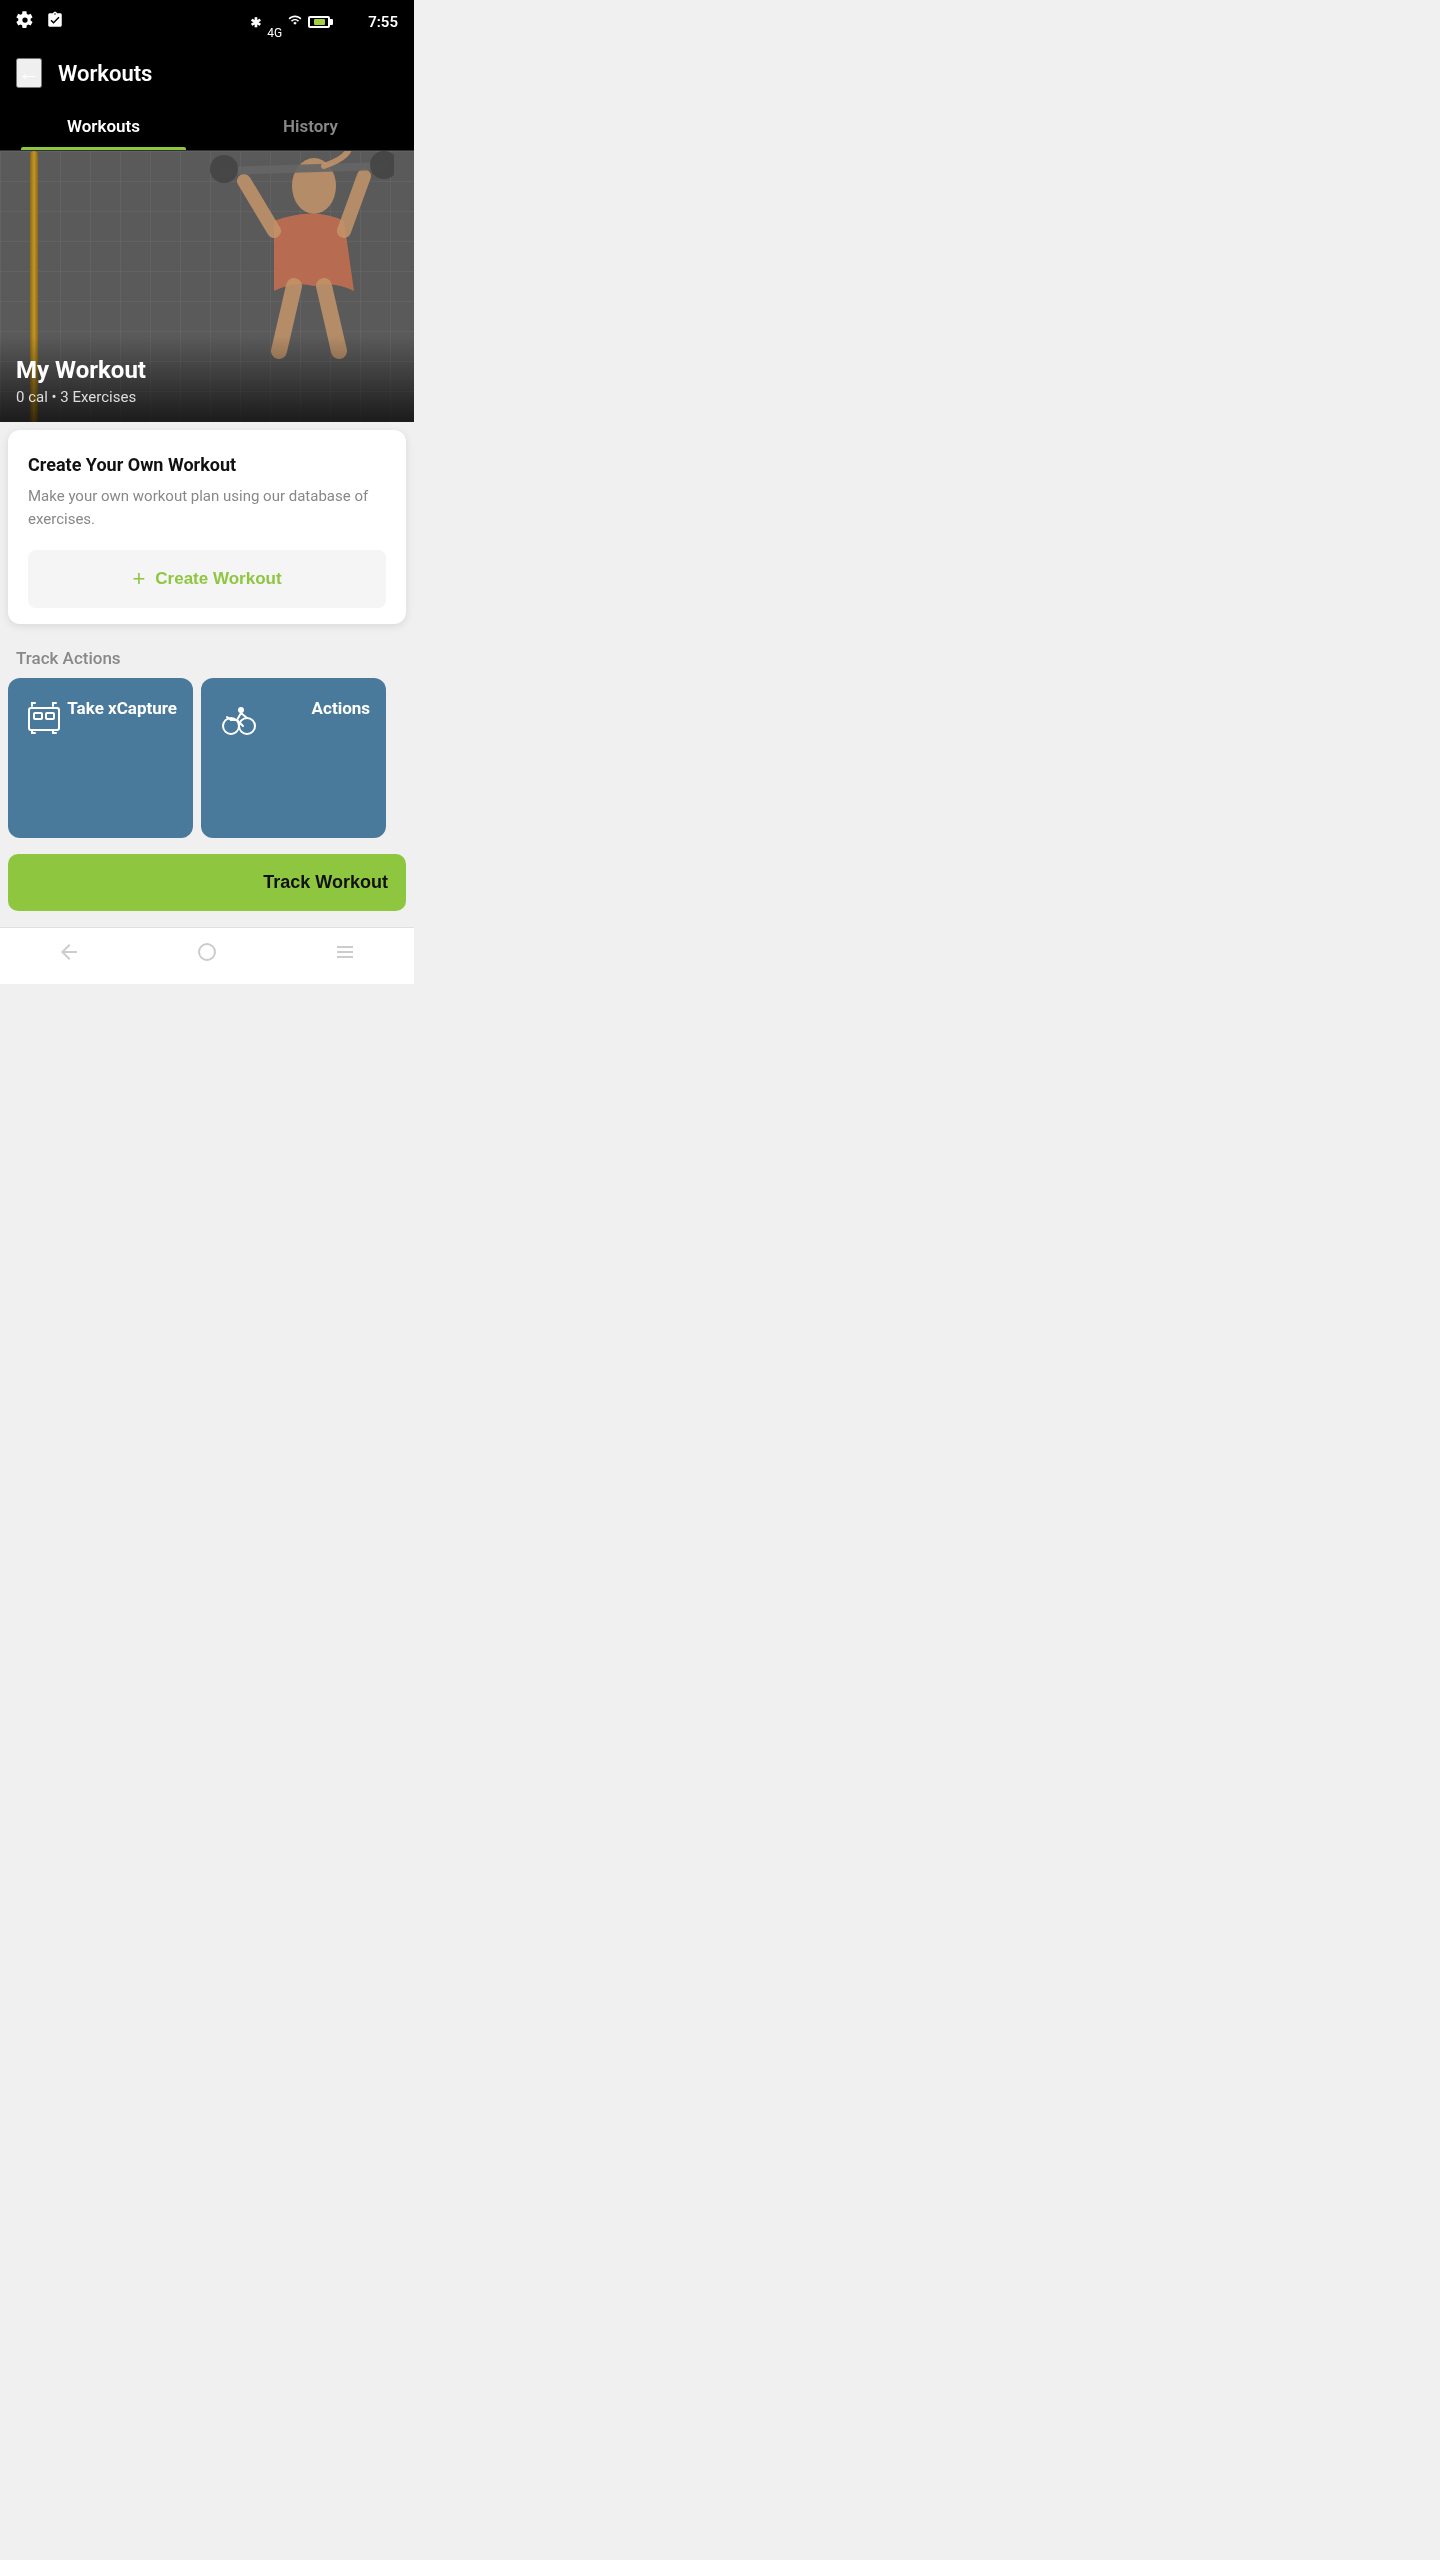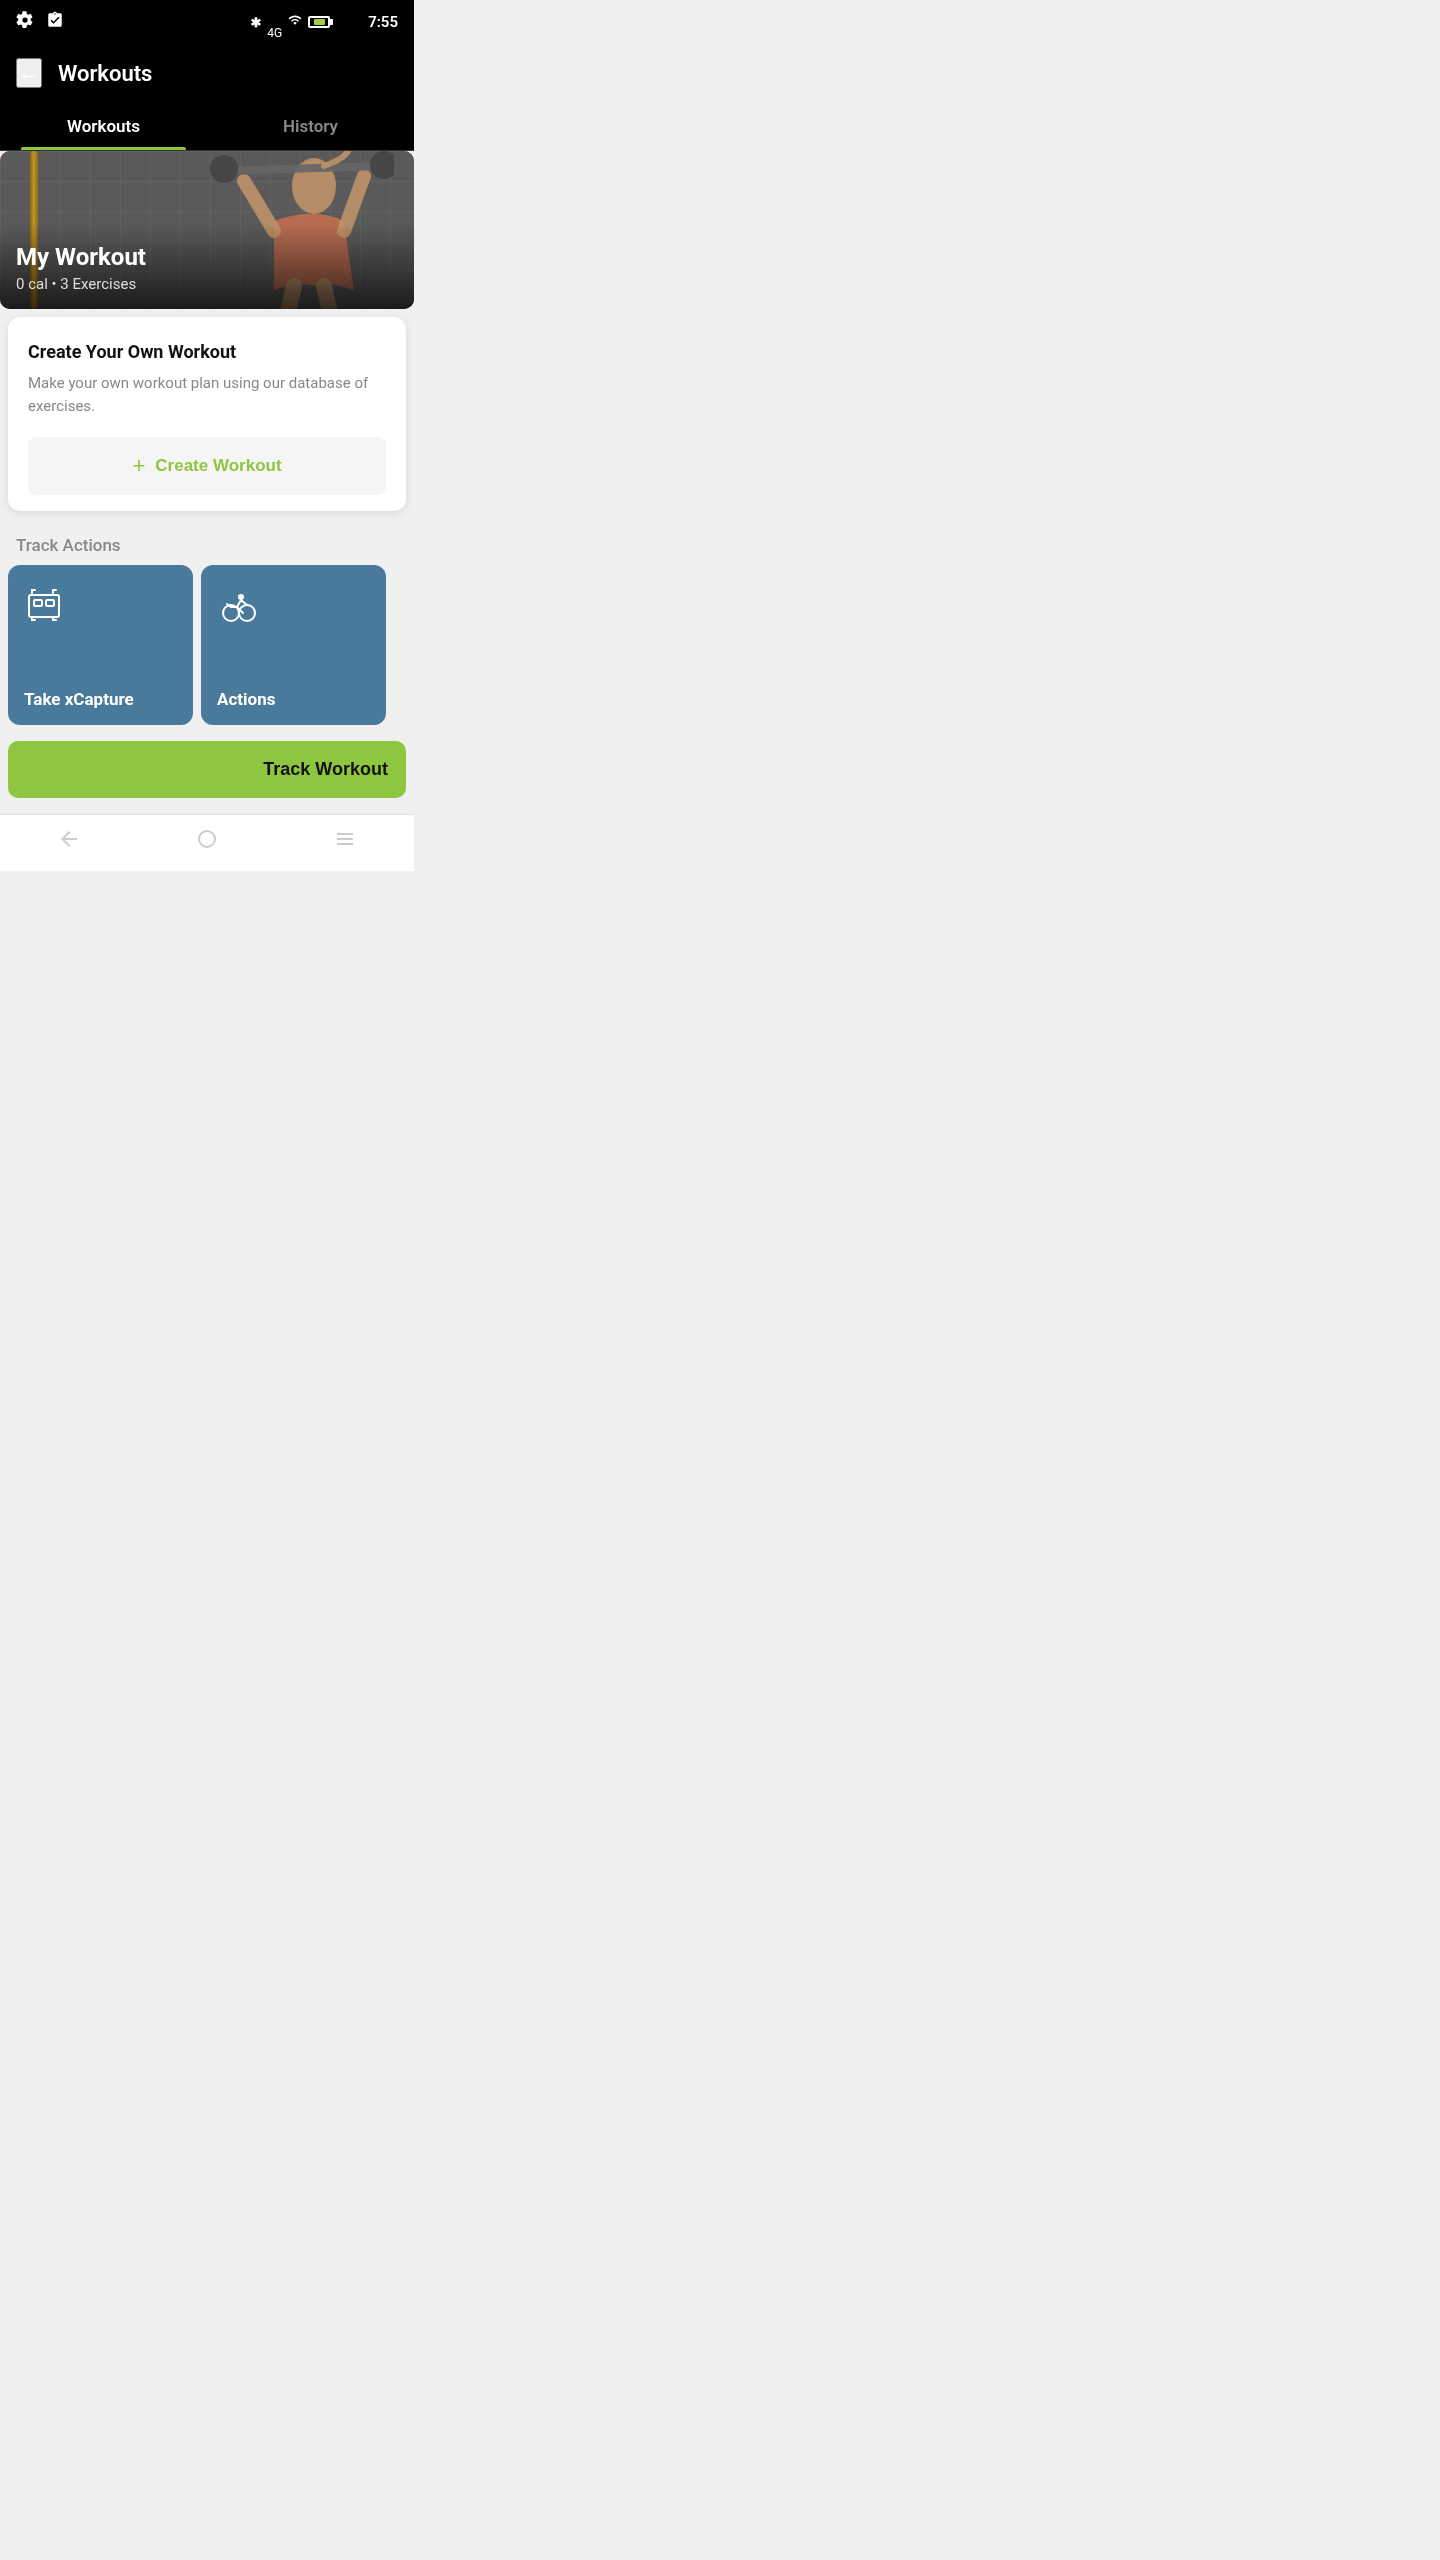--- a/index.html
+++ b/index.html
@@ -97,24 +97,23 @@
     }
 
     .tab-item.inactive {
       color: #888;
     }
 
     
     .workout-banner {
       position: relative;
       width: 100%;
-      height: 158px;
+      height: 271px;
       overflow: hidden;
       background: #c2410c;
-      border-radius: 10px;
     }
 
     .banner-overlay {
       position: absolute;
       bottom: 0;
       left: 0;
       right: 0;
       background: linear-gradient(transparent, rgba(0,0,0,0.7));
       padding: 20px 16px 16px;
     }
@@ -191,21 +190,21 @@
       overflow-x: auto;
     }
 
     .quick-action-card {
       background: #4a7a9b;
       border-radius: 12px;
       padding: 20px 16px 16px;
       min-width: 185px;
       height: 160px;
       display: flex;
-      flex-direction: column;
+      flex-direction: row;
       justify-content: space-between;
       cursor: pointer;
       flex-shrink: 0;
     }
 
     .quick-action-label {
       color: #fff;
       font-size: 17px;
       font-weight: 700;
     }

